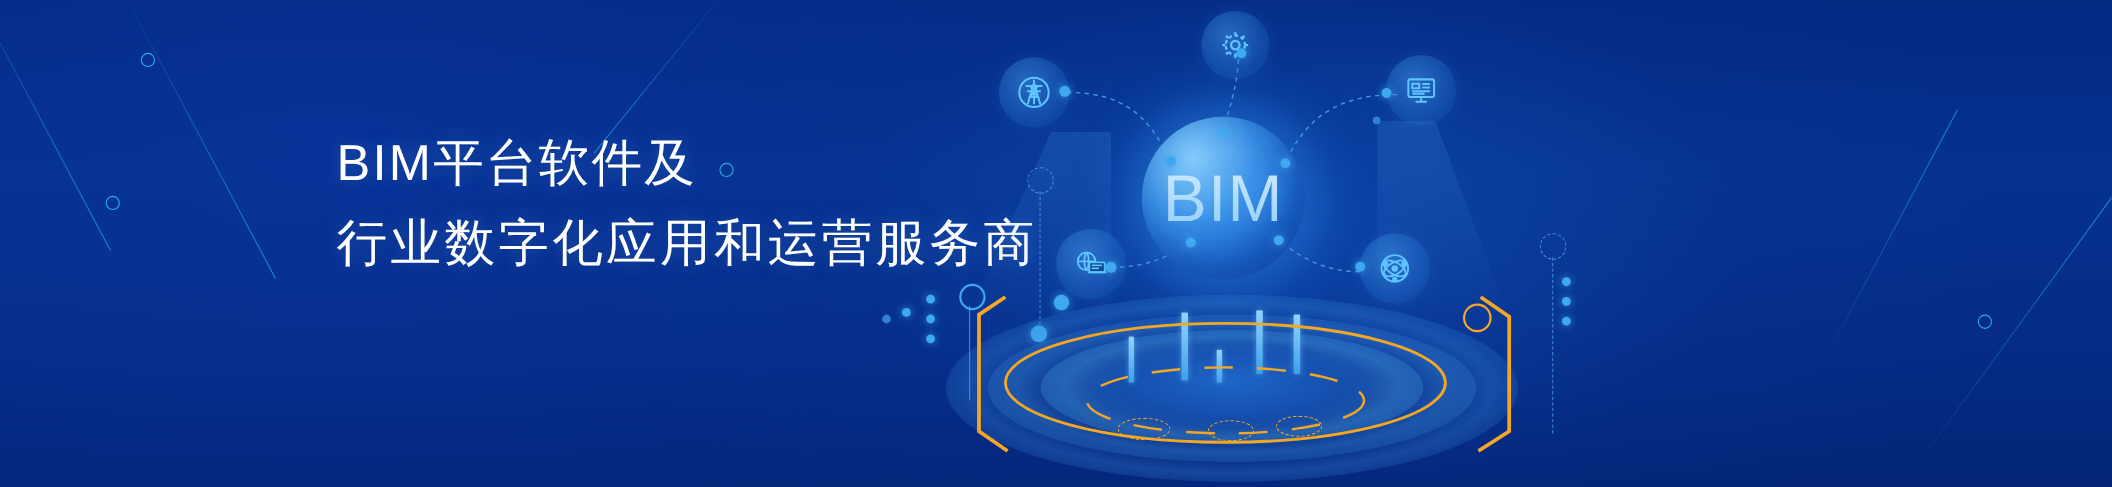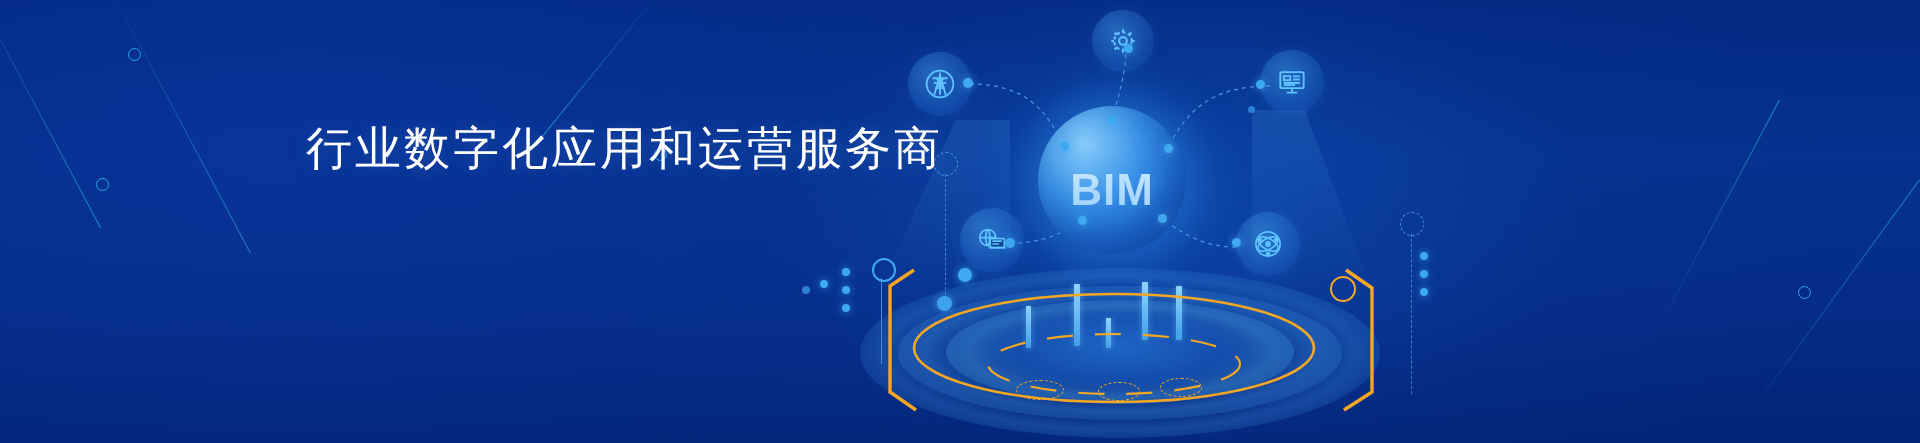--- a/index.html
+++ b/index.html
@@ -29,22 +29,22 @@
 
   .sphere{
     position:absolute;left:188px;top:106px;width:148px;height:148px;border-radius:50%;
     background:
       radial-gradient(circle at 32% 26%, rgba(140,210,255,.95) 0%, rgba(60,150,235,.92) 38%, rgba(30,110,215,.88) 68%, rgba(22,86,190,.85) 100%);
     box-shadow:0 0 48px 14px rgba(45,140,235,.38), inset -10px -16px 34px rgba(10,50,130,.45);
   }
   .sphere-glow{position:absolute;left:160px;top:78px;width:204px;height:204px;border-radius:50%;
     background:radial-gradient(circle,rgba(50,145,235,.30) 0%,rgba(50,145,235,.10) 52%,rgba(50,145,235,0) 72%);}
   .sphere-label{
-    position:absolute;left:188px;top:116px;width:148px;height:148px;display:flex;align-items:center;justify-content:center;
-    font-size:44px;font-weight:700;letter-spacing:1px;
+    position:absolute;left:188px;top:106px;width:148px;height:148px;display:flex;align-items:center;justify-content:center;
+    font-size:60px;font-weight:400;letter-spacing:1px;
     background:linear-gradient(180deg,#eaf6ff 0%,#bfe3ff 45%,#62b8f3 100%);
     -webkit-background-clip:text;background-clip:text;color:transparent;
     text-shadow:0 0 22px rgba(120,200,255,.18);
   }
 
   .node{position:absolute;border-radius:50%;
     background:radial-gradient(circle at 38% 32%, rgba(70,160,235,.42) 0%, rgba(40,120,215,.26) 55%, rgba(30,95,190,.06) 100%);
     display:flex;align-items:center;justify-content:center;}
   .node .halo{position:absolute;inset:-10px;border-radius:50%;
     background:radial-gradient(circle,rgba(60,150,235,.20) 0%,rgba(60,150,235,0) 70%);}
@@ -76,20 +76,21 @@
 
   <div class="diag" style="left:660px;top:-8px;width:190px;transform:rotate(129deg);"></div>
   <div class="ring-dot" style="left:654px;top:148px;width:11px;height:11px;"></div>
 
   <div class="diag fade-rev" style="left:1780px;top:100px;width:260px;transform:rotate(118deg);"></div>
   <div class="ring-dot" style="left:1798px;top:286px;width:11px;height:11px;"></div>
 
   <div class="diag fade-rev" style="left:1920px;top:180px;width:300px;transform:rotate(126deg);"></div>
 
   <div class="headline">
+    <div class="l1">BIM平台软件及</div>
     <div class="l2">行业数字化应用和运营服务商</div>
   </div>
 
   <div id="illus">
 
     <div class="beam" style="left:30px;top:120px;width:130px;height:170px;clip-path:polygon(58% 0,100% 0,100% 100%,0 100%);"></div>
     <div class="beam" style="left:402px;top:110px;width:120px;height:180px;clip-path:polygon(0 0,44% 0,100% 100%,0 100%);"></div>
 
     <svg width="560" height="443" style="position:absolute;left:0;top:0;overflow:visible">
       <g fill="none" stroke="#5aaeeb" stroke-width="1.3" stroke-dasharray="4 4" opacity="0.8">

